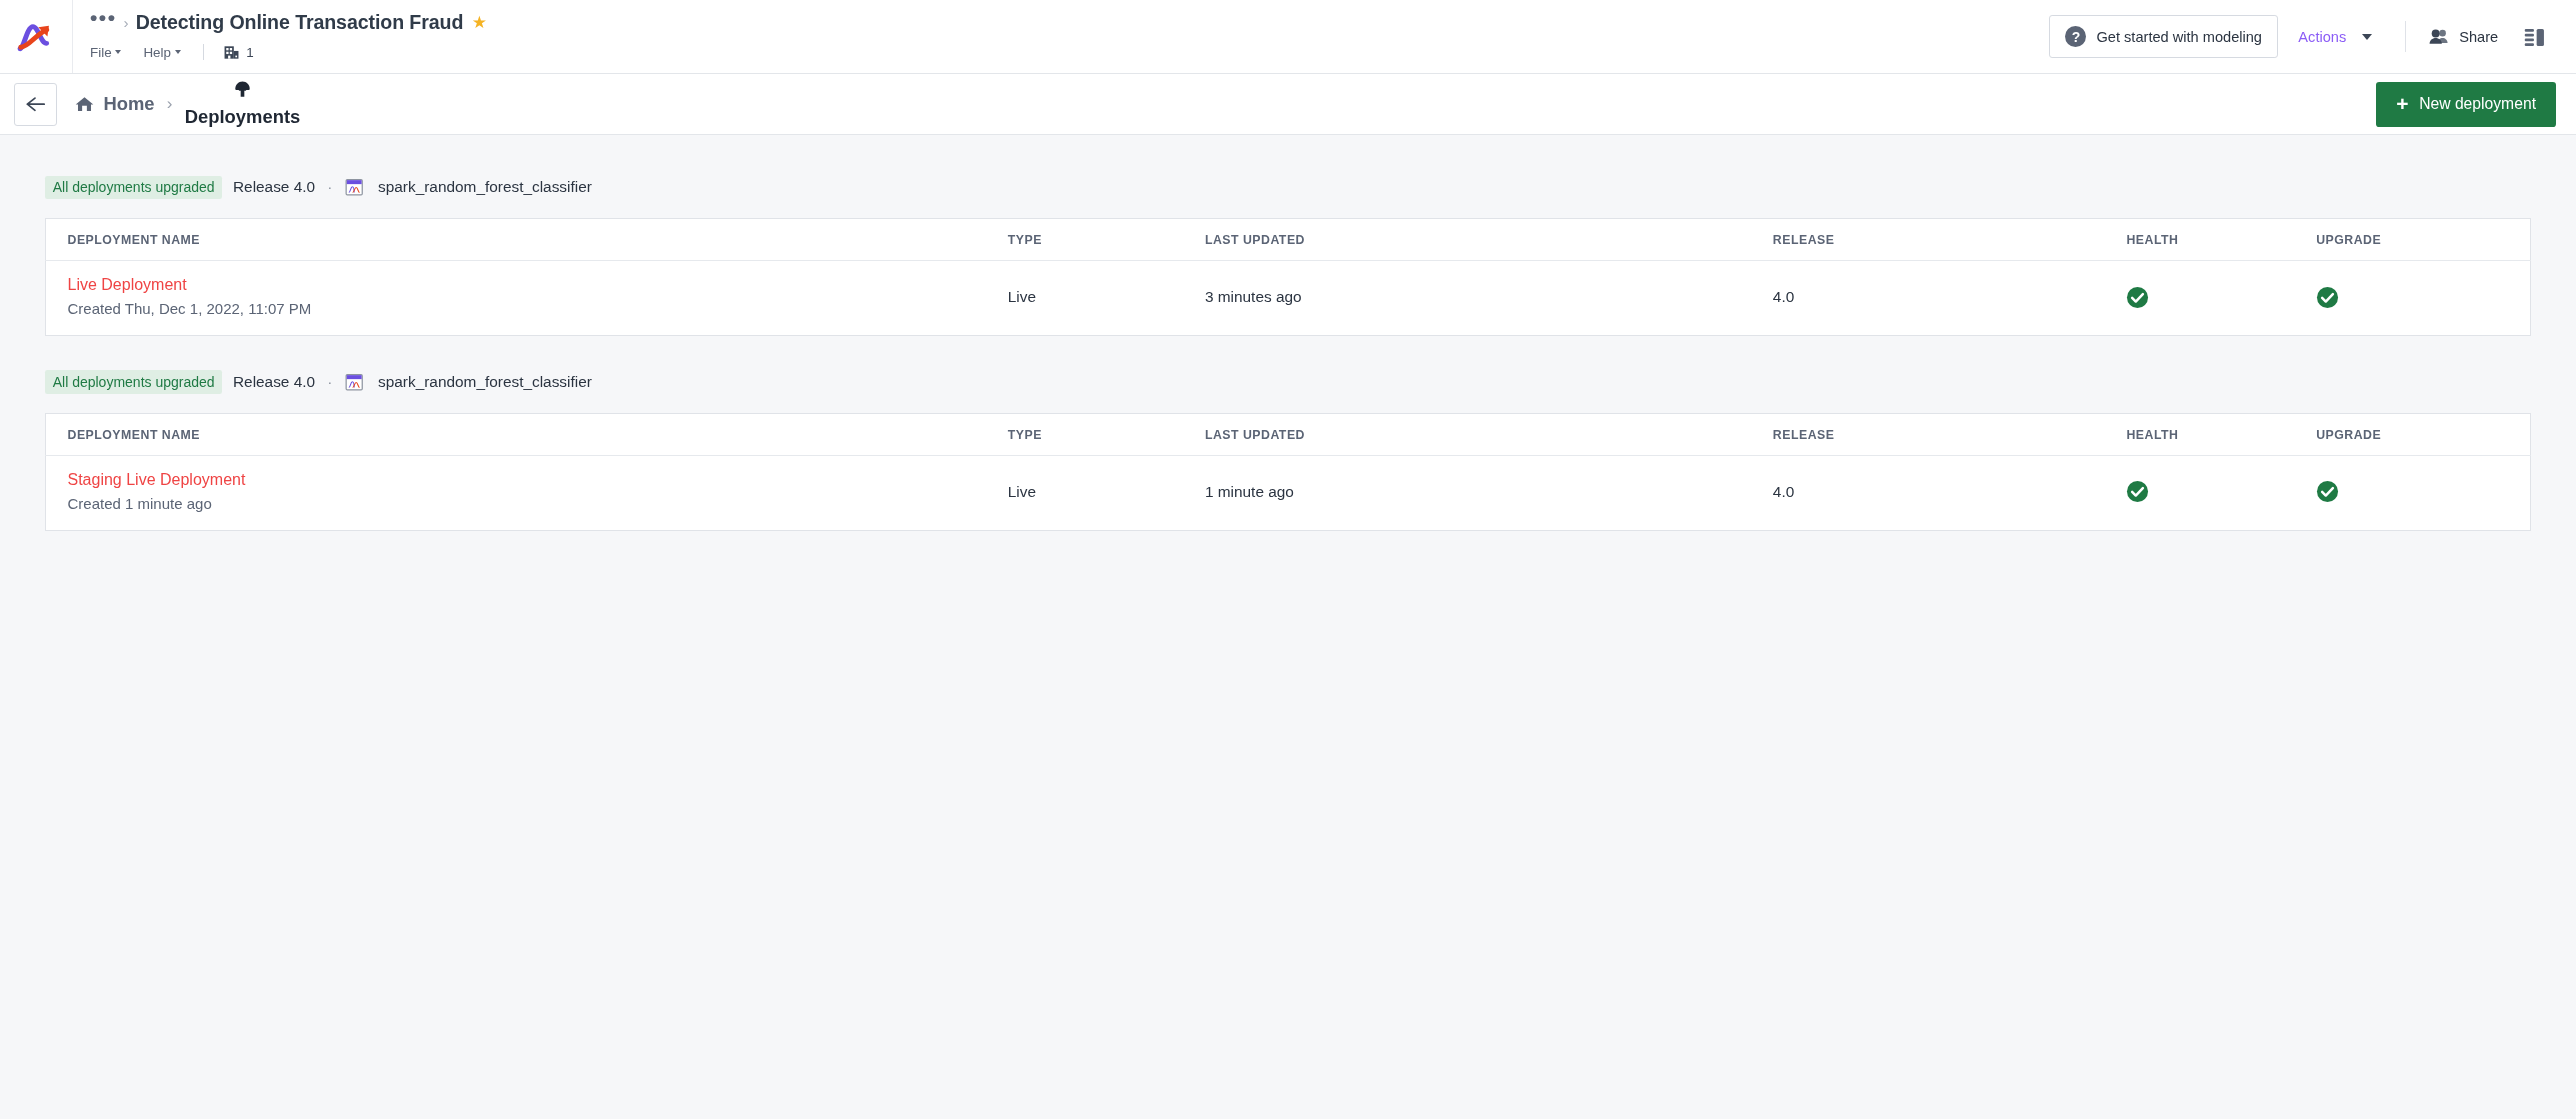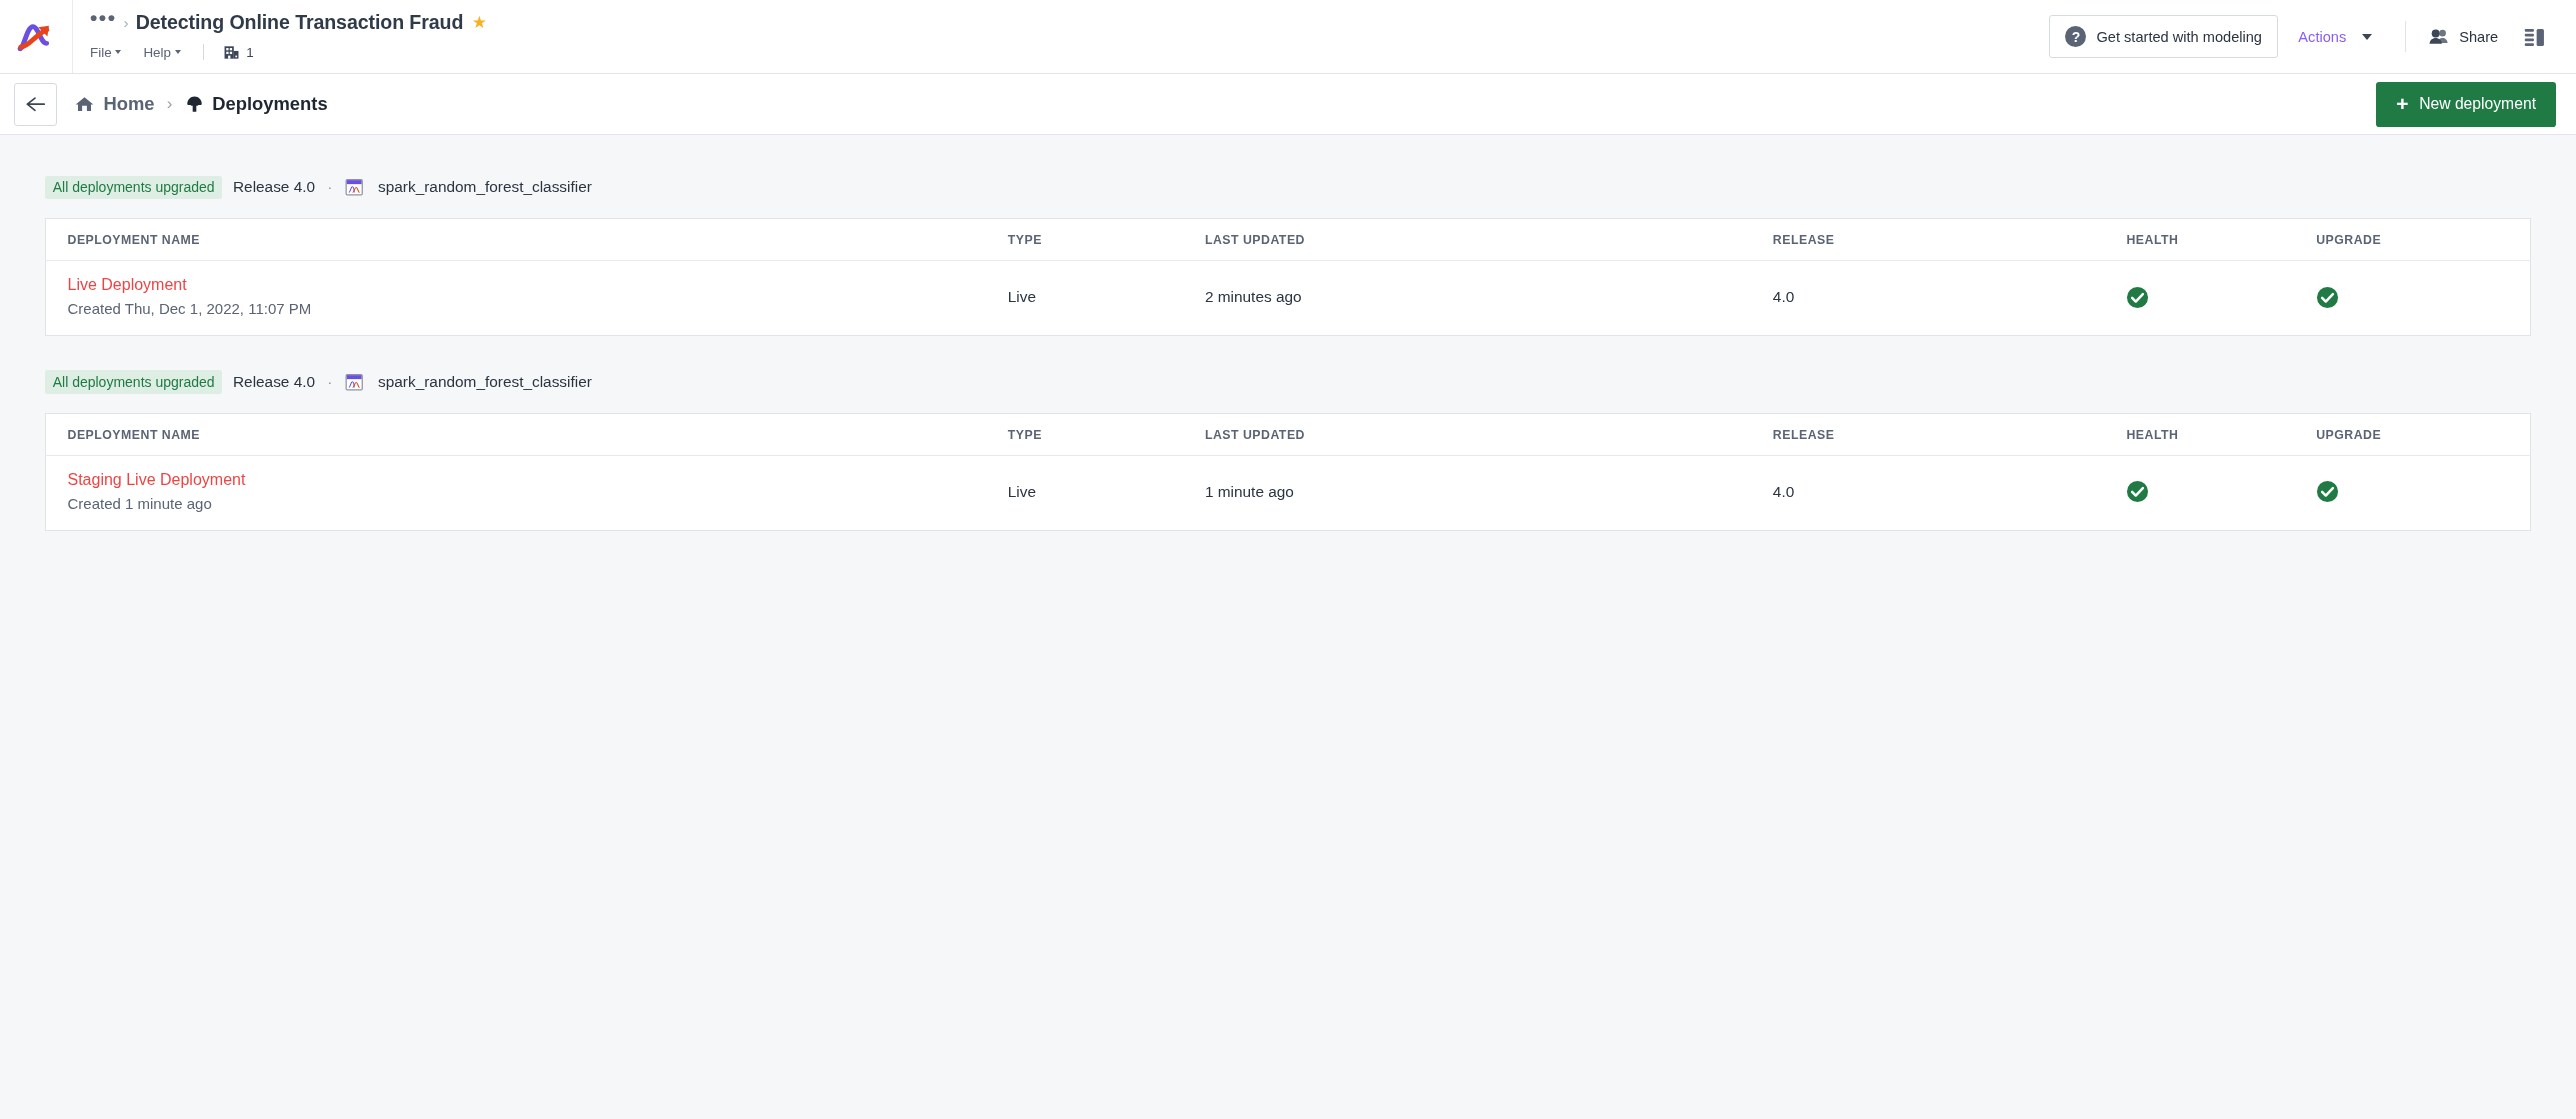--- a/index.html
+++ b/index.html
@@ -171,20 +171,21 @@
   }
   .crumb-link {
     display: flex; align-items: center; gap: 8.4px;
     font-size: 18.4px; font-weight: 700; color: #5b6475;
     white-space: nowrap;
   }
   .crumb-cur {
     display: flex; align-items: center; gap: 8.4px;
     font-size: 18.4px; font-weight: 700; color: #1f2733;
     white-space: nowrap;
+    flex-direction: column;
   }
   .crumb-chev { color:#9aa1ad; font-size: 17px; font-weight: 500; }
   .spacer { flex: 1 1 auto; }
   .btn-green {
     height: 45px;
     background: #1f7a44;
     border-radius: 3.1px;
     color: #fff;
     display: flex; align-items: center; gap: 10.7px;
     padding: 0 20px;
@@ -410,21 +411,21 @@
           <th class="c-upg">UPGRADE</th>
         </tr>
       </thead>
       <tbody>
         <tr>
           <td class="c-name">
             <span class="dep-link">Live Deployment</span>
             <span class="dep-sub">Created Thu, Dec 1, 2022, 11:07 PM</span>
           </td>
           <td class="c-type">Live</td>
-          <td class="c-upd">2 minutes ago</td>
+          <td class="c-upd">3 minutes ago</td>
           <td class="c-rel">4.0</td>
           <td class="c-hlth hl-shift">
             <svg class="check-ico" viewBox="0 0 24 24">
               <circle cx="12" cy="12" r="11" fill="#1f7a44"></circle>
               <path d="M6.4 12.4 L10.2 16.2 L17.6 8.4" fill="none" stroke="#fff" stroke-width="2.6" stroke-linecap="round" stroke-linejoin="round"></path>
             </svg>
           </td>
           <td class="c-upg hl-shift">
             <svg class="check-ico" viewBox="0 0 24 24">
               <circle cx="12" cy="12" r="11" fill="#1f7a44"></circle>

